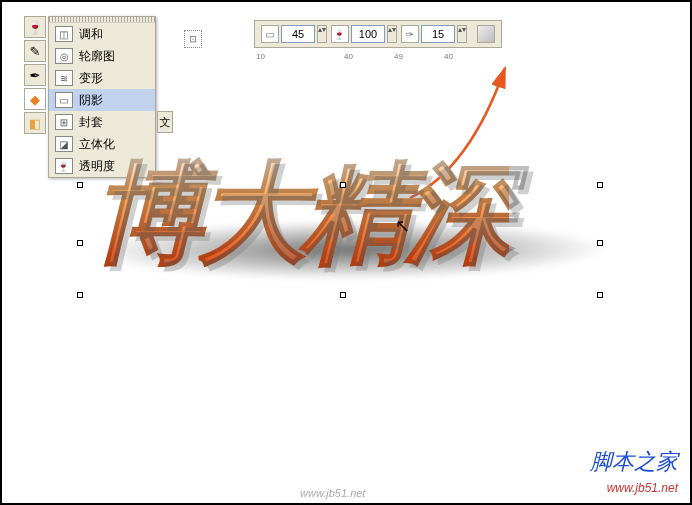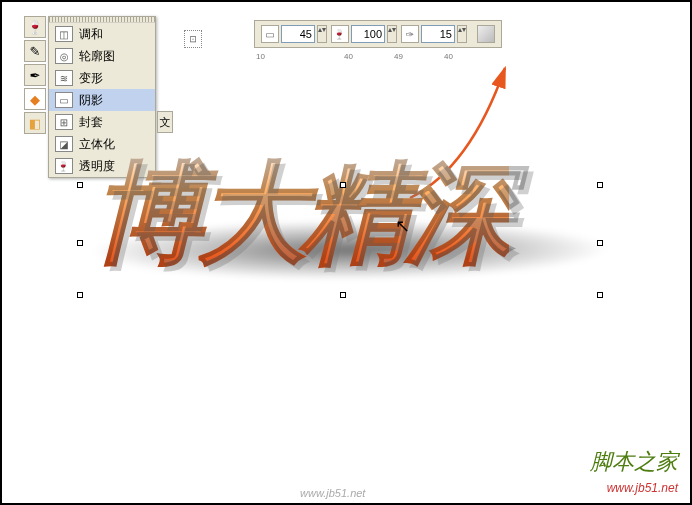--- a/index.html
+++ b/index.html
@@ -10,34 +10,34 @@
 .flyout{position:absolute;left:48px;top:16px;width:108px;background:#ece9d8;border:1px solid #aca899;box-shadow:1px 1px 3px rgba(0,0,0,.3)}
 .flyout .grip{height:6px;border-bottom:1px solid #d4d0c8;background:repeating-linear-gradient(90deg,#aca899 0 1px,transparent 1px 3px)}
 .flyout .item{display:flex;align-items:center;height:22px;padding:0 6px;font-size:12px;cursor:pointer}
 .flyout .item.highlight{background:#c1d2ee}
 .flyout .item .mico{width:18px;height:16px;margin-right:6px;background:#fff;border:1px solid #888;font-size:10px;display:flex;align-items:center;justify-content:center;color:#555}
 .flyout .extra{position:absolute;right:-18px;top:94px;width:16px;height:22px;background:#ece9d8;border:1px solid #aca899;display:flex;align-items:center;justify-content:center;font-size:11px}
 .snap-ico{position:absolute;left:184px;top:30px;width:18px;height:18px;border:1px dotted #888;display:flex;align-items:center;justify-content:center;font-size:9px;color:#666}
 .propbar{position:absolute;left:254px;top:20px;height:28px;background:#ece9d8;border:1px solid #aca899;display:flex;align-items:center;padding:0 6px;gap:4px}
 .propbar .slot{display:flex;align-items:center;gap:2px}
 .propbar .ico{width:18px;height:18px;background:#fff;border:1px solid #aca899;font-size:10px;display:flex;align-items:center;justify-content:center;color:#666}
-.propbar input{width:34px;height:18px;border:1px solid #7f9db9;background:#fff;font-size:11px;padding:0 2px;text-align:right}
+.propbar input{width:34px;height:18px;border:1px solid #7f9db9;background:#fff;font-size:11px;padding:0 2px;text-align:center}
 .propbar .spin{width:10px;height:18px;background:#ece9d8;border:1px solid #aca899;font-size:8px;display:flex;flex-direction:column;line-height:7px;align-items:center;color:#555;cursor:pointer}
 .propbar .end{width:18px;height:18px;background:linear-gradient(135deg,#eee,#bbb);border:1px solid #aca899;margin-left:6px}
 .ruler{position:absolute;left:244px;top:52px;height:14px;width:222px;font-size:8px;color:#777;display:flex;align-items:flex-start}
 .ruler span{position:absolute;top:0}
 .arrow{position:absolute;left:400px;top:58px;pointer-events:none}
 .canvas-art{position:absolute;left:80px;top:160px;width:520px;height:150px}
 .shadow-blob{position:absolute;left:10px;top:60px;width:520px;height:60px;background:radial-gradient(ellipse at center,rgba(0,0,0,.55) 0%,rgba(0,0,0,0) 70%);filter:blur(3px);transform:skewX(-20deg)}
 .big-text{position:absolute;left:13px;top:-20px;font-size:110px;font-weight:700;font-style:italic;letter-spacing:-6px;white-space:nowrap;background:linear-gradient(180deg,#fff 0%,#ffb066 35%,#e8571e 80%);-webkit-background-clip:text;background-clip:text;color:transparent;-webkit-text-stroke:1px rgba(0,0,0,.25);text-shadow:5px 5px 0 rgba(120,120,120,.35)}
 .cursor{position:absolute;left:395px;top:215px;font-size:18px;color:#000;pointer-events:none}
 .handles{position:absolute;left:80px;top:185px;width:520px;height:110px;pointer-events:none}
 .handles i{position:absolute;width:6px;height:6px;background:#fff;border:1px solid #000}
 .watermark1{position:absolute;left:300px;bottom:6px;font-size:11px;color:#aaa;font-style:italic}
-.watermark2{position:absolute;right:14px;bottom:28px;font-size:22px;color:#4d7c0f;font-family:KaiTi,serif;font-style:italic}
+.watermark2{position:absolute;right:14px;bottom:28px;font-size:22px;color:#1d4ed8;font-family:KaiTi,serif;font-style:italic}
 .watermark3{position:absolute;right:14px;bottom:10px;font-size:12px;color:#c33;font-style:italic}
 </style>
 </head>
 <body>
 
 <div class="frame"></div>
 
 <div class="toolbox">
   <div class="tool">🍷</div>
   <div class="tool">✎</div>

